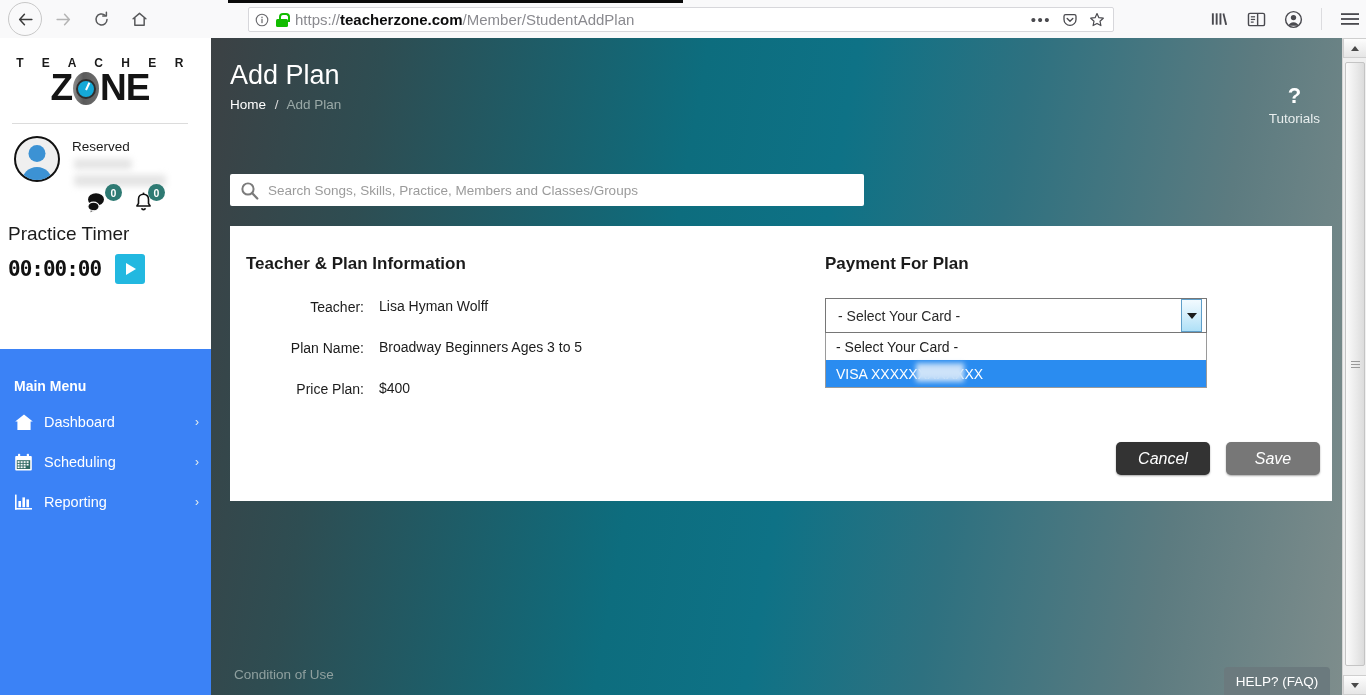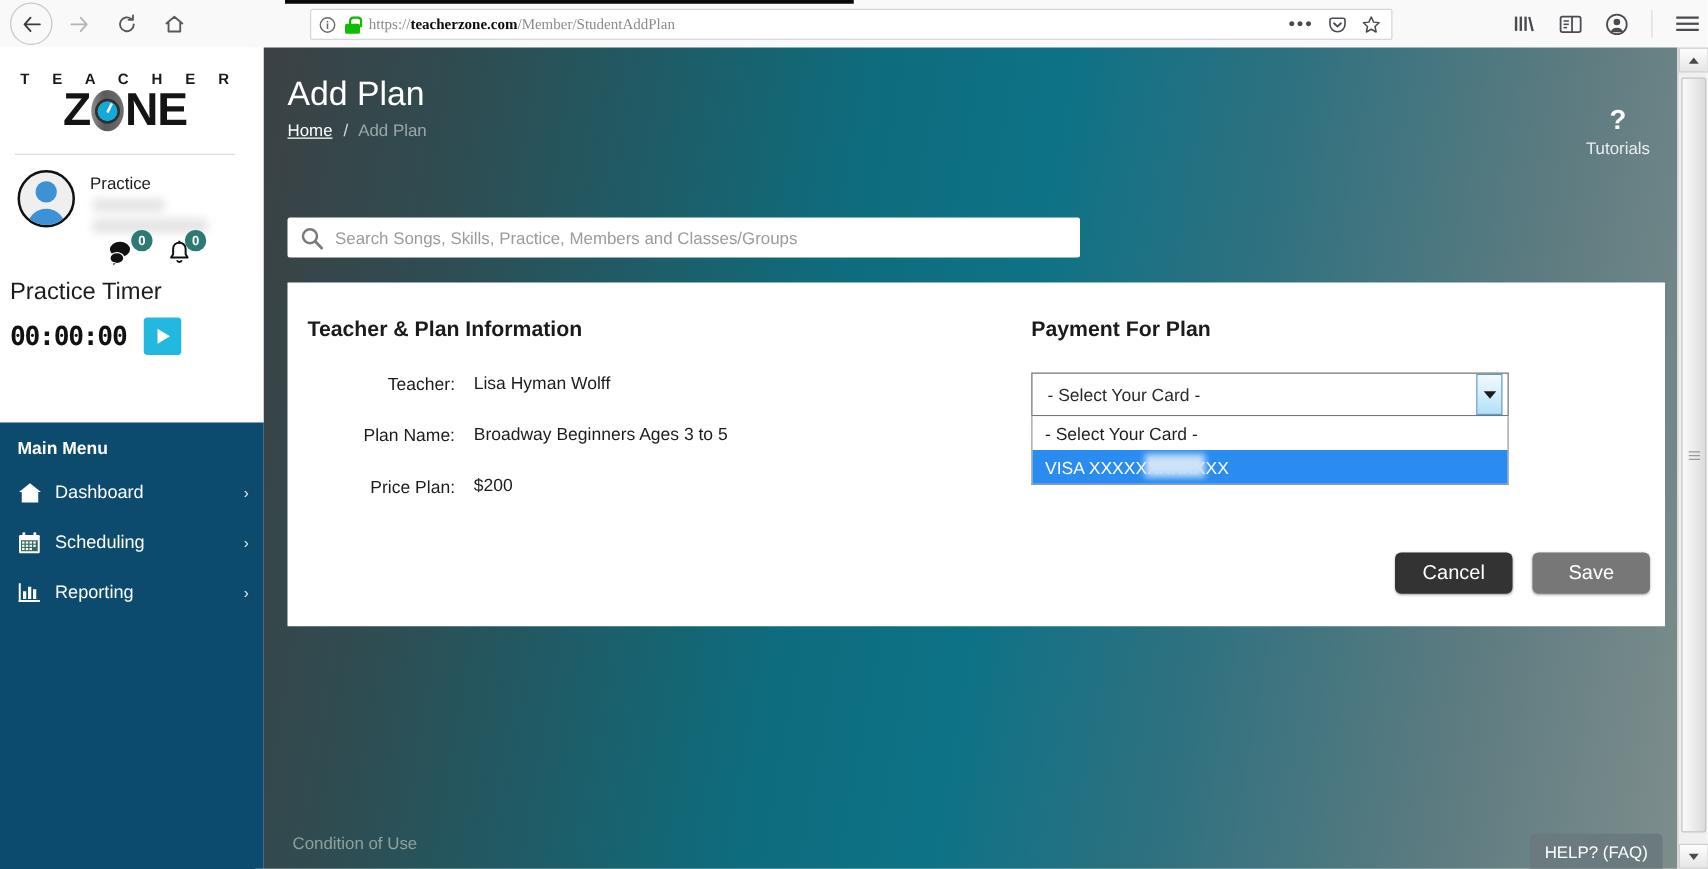--- a/index.html
+++ b/index.html
@@ -30,21 +30,21 @@
   .nav-btn.back { border: 1px solid #c8c8c8; color: #3a3a3a; }
   .nav-btn.fwd { color: #b4b4b4; }
   .nav-btn svg { display: block; }
 
   .urlbar {
     position: absolute; left: 248px; top: 7px;
     width: 866px; height: 25px;
     background: #fff; border: 1px solid #d7d7db; border-radius: 2px;
     display: flex; align-items: center; padding: 0 6px; gap: 7px;
   }
-  .url-text { font-size: 12px; color: #8a8a8f; white-space: nowrap; font-family: Liberation Serif, serif; }
+  .url-text { font-size: 15px; color: #8a8a8f; white-space: nowrap; }
   .url-text b { color: #0c0c0d; font-weight: 600; }
   .url-right { margin-left: auto; display: flex; align-items: center; gap: 11px; padding-right: 2px; }
   .lock { width: 12px; height: 14px; position: relative; }
   .lock::before {
     content: ""; position: absolute; left: 0; bottom: 0; width: 12px; height: 8px;
     background: #12bc00; border-radius: 1.5px;
   }
   .lock::after {
     content: ""; position: absolute; left: 2.5px; top: 0; width: 7px; height: 7px;
     border: 2px solid #12bc00; border-bottom: none;
@@ -137,22 +137,22 @@
     width: 30px; height: 30px; background: #22b8e0; border-radius: 3px;
     display: flex; align-items: center; justify-content: center;
   }
   .play-btn .tri {
     width: 0; height: 0; border-left: 10px solid #fff;
     border-top: 6.5px solid transparent; border-bottom: 6.5px solid transparent;
     margin-left: 2px;
   }
 
   .sidebar-menu {
-    position: absolute; left: 0; top: 300px; width: 211px; bottom: 0;
-    background: #0c4a6e; padding-top: 12px;
+    position: absolute; left: 0; top: 311px; width: 211px; bottom: 0;
+    background: #3b82f6; padding-top: 29px;
   }
   .menu-title {
     color: #ffffff; font-size: 14px; font-weight: bold; padding: 0 0 8px 14px;
   }
   .menu-item {
     display: flex; align-items: center; height: 40px; padding: 0 12px 0 14px;
     color: #fff; font-size: 14.5px; cursor: pointer;
   }
   .menu-item .mi-icon { width: 26px; display: flex; align-items: center; color: #fff; }
   .menu-item .mi-label { flex: 1; padding-left: 4px; }
@@ -164,21 +164,21 @@
     background: linear-gradient(100deg,
       #3c4144 0%, #2e4d52 14%, #0d6d7e 40%, #0e7286 52%,
       #2e7180 66%, #5c7b80 84%, #7e8d8c 100%);
     overflow: hidden;
   }
   .page-title {
     color: #fff; font-size: 27px; font-weight: 300; padding: 22px 0 0 19px;
     font-family: "Liberation Sans", sans-serif;
   }
   .breadcrumb { padding: 6px 0 0 19px; font-size: 13.5px; }
-  .breadcrumb .bc-home { color: #ffffff; text-decoration: underline; }
+  .breadcrumb .bc-home { color: #ffffff; }
   .breadcrumb .bc-sep { color: #dadada; padding: 0 5px; }
   .breadcrumb .bc-cur { color: #9aa9a7; }
 
   .tutorials {
     position: absolute; right: 22px; top: 48px; text-align: center; color: #e8eeee;
   }
   .tutorials .q { font-size: 22px; font-weight: bold; line-height: 20px; color: #fff; }
   .tutorials .tl { font-size: 13.5px; margin-top: 5px; }
 
   .searchbox {
@@ -243,21 +243,21 @@
     position: absolute; left: 90px; top: 3px; width: 48px; height: 19px;
     background: linear-gradient(180deg,#b6d6f6,#d3e6fa 45%,#b9d8f7);
     filter: blur(2.6px);
   }
 
   .actions {
     position: absolute; right: 12px; top: 216px; display: flex; gap: 16px;
   }
   .btn {
     width: 94px; height: 33px; border-radius: 5px; border: none;
-    color: #fff; font-size: 16px; 
+    color: #fff; font-size: 16px; font-style: italic;
     font-family: "Liberation Sans", sans-serif; cursor: pointer;
     box-shadow: 0 1px 2px rgba(0,0,0,.35);
   }
   .btn.cancel { background: #333333; }
   .btn.save { background: #777777; }
 
   .footer {
     position: absolute; left: 0; right: 0; bottom: 0; height: 42px;
     display: flex; align-items: center; padding-left: 19px;
   }
@@ -401,21 +401,21 @@
       </div>
     </div>
     <div class="logo-divider"></div>
 
     <div class="profile">
       <div class="avatar">
         <span class="head"></span>
           <span class="body"></span>
       </div>
       <div class="profile-txt">
-        <div class="profile-name">Practice</div>
+        <div class="profile-name">Reserved</div>
         <div class="redact r1"></div>
         <div class="redact r2"></div>
       </div>
     </div>
 
     <div class="badges">
       <span class="badge-wrap">
         <svg width="26" height="21" viewBox="0 0 26 21">
             <ellipse cx="11" cy="7.5" rx="8" ry="6.2" fill="#111"></ellipse>
             <path d="M6 12 L5 17 L11 13 Z" fill="#111"></path>
@@ -531,21 +531,21 @@
         <div class="field-row">
           <div class="field-label">Teacher:</div>
           <div class="field-value">Lisa Hyman Wolff</div>
         </div>
         <div class="field-row">
           <div class="field-label">Plan Name:</div>
           <div class="field-value">Broadway Beginners Ages 3 to 5</div>
         </div>
         <div class="field-row">
           <div class="field-label">Price Plan:</div>
-          <div class="field-value">$200</div>
+          <div class="field-value">$400</div>
         </div>
       </div>
 
       <div class="col right">
         <div class="section-title">Payment For Plan</div>
 
         <div class="field-row">
           <div class="select-wrap">
             <div class="select-box">
               <span class="sel-text">- Select Your Card -</span>

